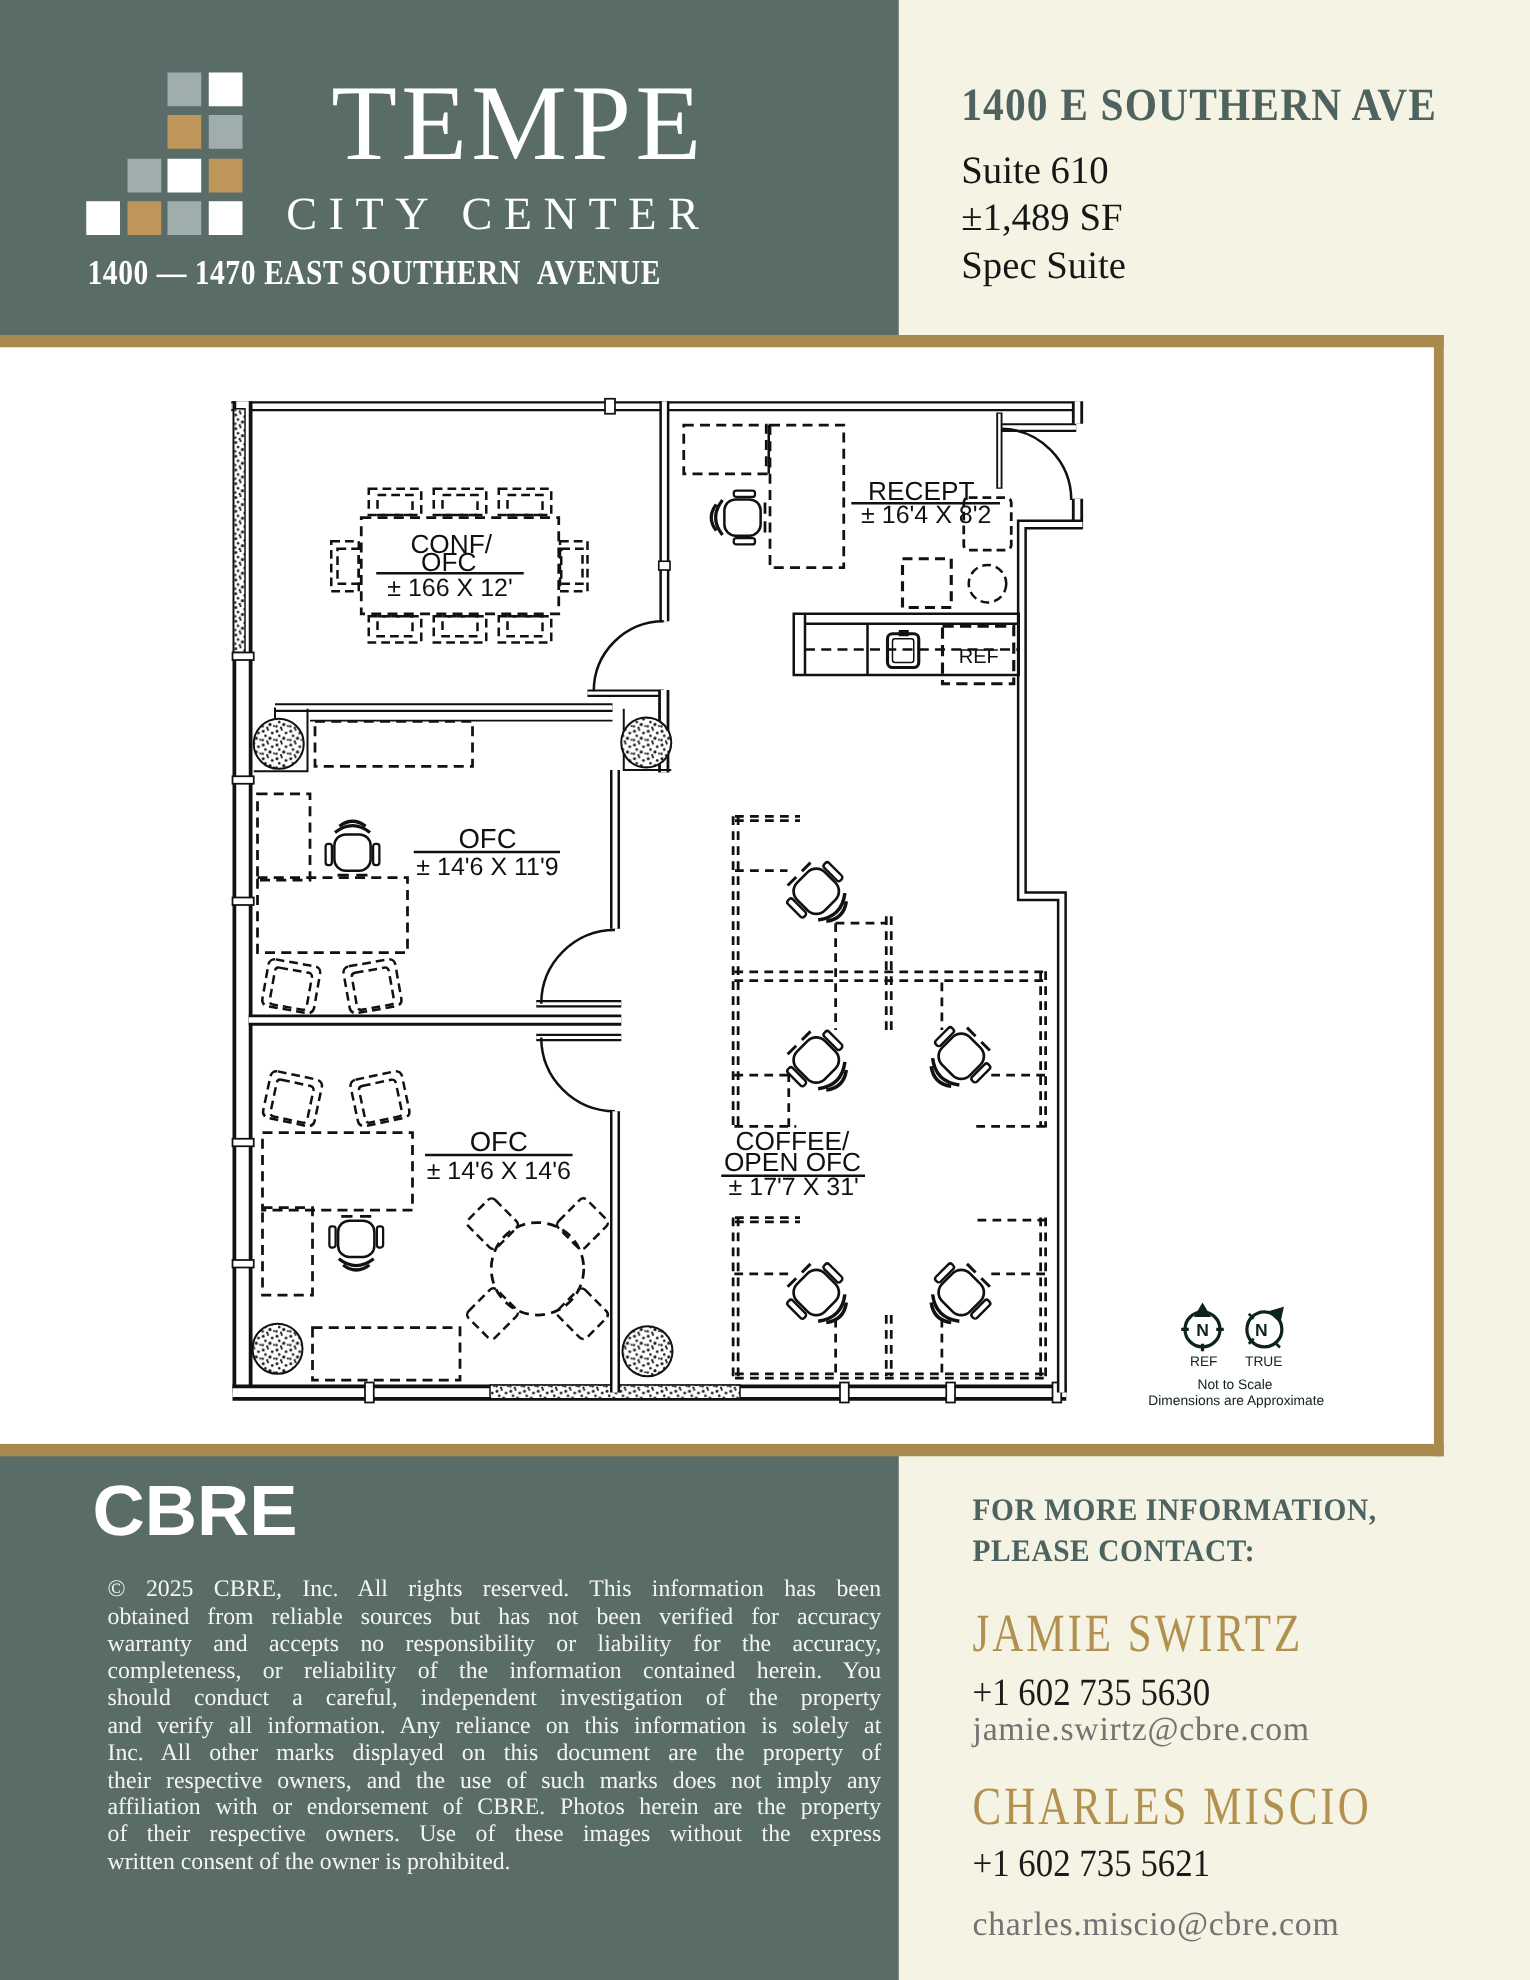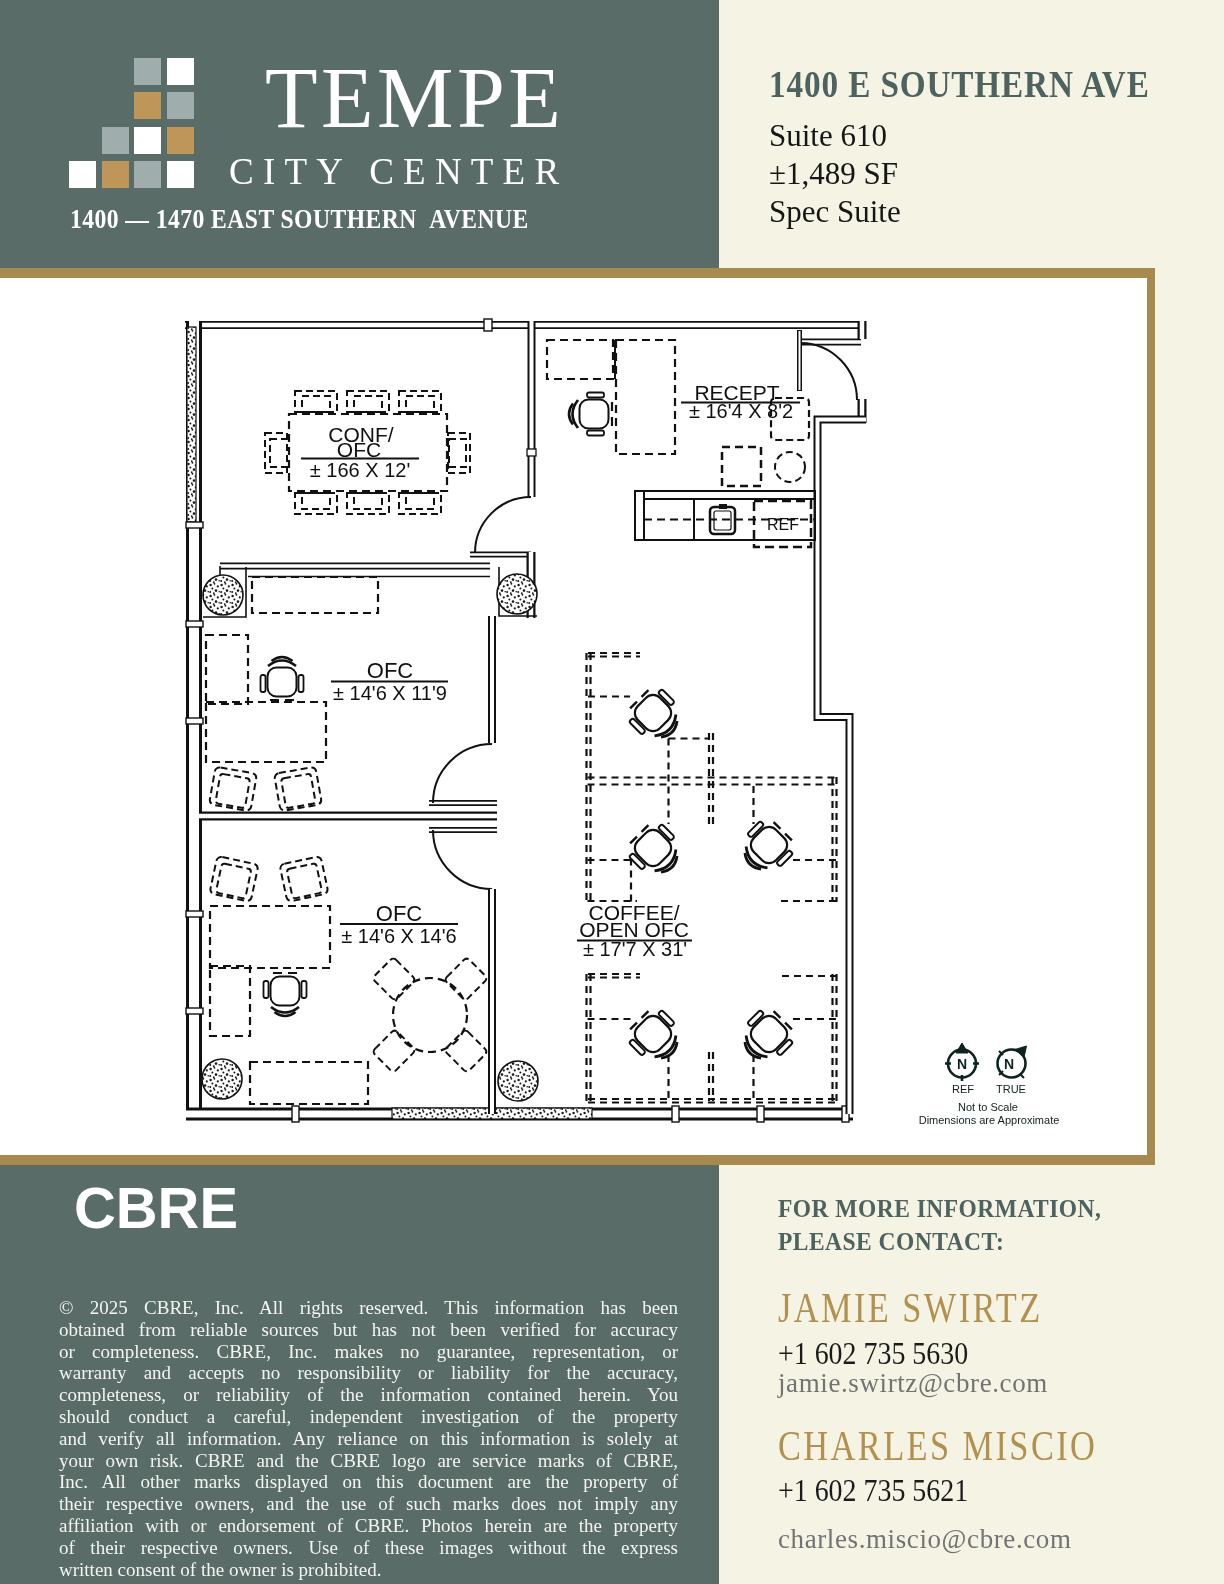--- a/index.html
+++ b/index.html
@@ -10,21 +10,21 @@
 #goldtop{left:0;top:268px;width:1155px;height:10px;background:#a8894e;}
 #goldright{left:1147px;top:268px;width:8px;height:897px;background:#a8894e;}
 #goldbot{left:0;top:1155px;width:1155px;height:10px;background:#a8894e;}
 #white{left:0;top:278px;width:1147px;height:877px;background:#ffffff;}
 .sq{position:absolute;width:27px;height:27px;}
 #tempe{left:224px;top:62px;width:320px;color:#fff;font-family:"Liberation Serif",serif;font-size:86px;line-height:72px;letter-spacing:3.5px;margin-left:41px;}
 #cc{left:229px;top:150px;color:#fff;font-family:"Liberation Serif",serif;font-size:37px;letter-spacing:9.2px;text-align:center;}
 #addr{left:70px;top:203px;color:#fff;font-family:"Liberation Serif",serif;font-weight:bold;font-size:28px;letter-spacing:0.5px;transform:scaleX(0.845);transform-origin:left top;}
 #title{left:769px;top:63px;color:#4e6260;font-family:"Liberation Serif",serif;font-weight:bold;font-size:37px;letter-spacing:1px;transform:scaleX(0.897);transform-origin:left top;}
 #suite{left:769px;top:117px;color:#161616;font-family:Liberation Serif, serif;font-size:31px;line-height:38px;}
-#disc{left:59px;top:1261px;width:619px;color:#f3f5f1;font-family:"Liberation Serif",serif;font-size:19px;line-height:21.8px;margin-top:36px;}
+#disc{left:86px;top:1261px;width:619px;color:#f3f5f1;font-family:"Liberation Serif",serif;font-size:19px;line-height:21.8px;}
 .dl{text-align:justify;text-align-last:justify;}
 #fmi{left:778px;top:1192px;color:#4e6260;font-family:"Liberation Serif",serif;font-weight:bold;font-size:25px;line-height:33px;letter-spacing:0.5px;transform:scaleX(0.94);transform-origin:left top;}
 .agent{color:#b29150;font-family:"Liberation Serif",serif;font-size:43px;letter-spacing:3px;white-space:nowrap;transform:scaleX(0.80);transform-origin:left top;}
 .tel{color:#1b1b1b;font-family:"Liberation Serif",serif;font-size:31px;white-space:nowrap;transform:scaleX(0.90);transform-origin:left top;}
 .email{color:#737373;font-family:"Liberation Serif",serif;font-size:27px;letter-spacing:0.6px;white-space:nowrap;}
 </style>
 </head>
 <body>
 
 <div class="abs" id="hdr"></div>
@@ -353,26 +353,24 @@
 </g>
 </svg>
 
 <svg class="abs" style="left:74px;top:1184px;" width="180" height="50" viewBox="0 0 180 50">
 <text x="0" y="44" font-family="Liberation Sans,sans-serif" font-weight="bold" font-size="57" fill="#ffffff" textLength="164" lengthAdjust="spacingAndGlyphs">CBRE</text>
 </svg>
 
 <div class="abs" id="disc">
     <div class="dl">© 2025 CBRE, Inc. All rights reserved. This information has been</div>
     <div class="dl">obtained from reliable sources but has not been verified for accuracy</div>
-    <div class="dl">or completeness. CBRE, Inc. makes no guarantee, representation, or</div>
     <div class="dl">warranty and accepts no responsibility or liability for the accuracy,</div>
     <div class="dl">completeness, or reliability of the information contained herein. You</div>
     <div class="dl">should conduct a careful, independent investigation of the property</div>
     <div class="dl">and verify all information. Any reliance on this information is solely at</div>
-    <div class="dl">your own risk. CBRE and the CBRE logo are service marks of CBRE,</div>
     <div class="dl">Inc. All other marks displayed on this document are the property of</div>
     <div class="dl">their respective owners, and the use of such marks does not imply any</div>
     <div class="dl">affiliation with or endorsement of CBRE. Photos herein are the property</div>
     <div class="dl">of their respective owners. Use of these images without the express</div>
     <div>written consent of the owner is prohibited.</div>
   </div>
 
 <div class="abs" id="fmi">FOR MORE INFORMATION,<br>PLEASE CONTACT:</div>
 
 <div class="abs agent" style="left:778px;top:1283px;">JAMIE SWIRTZ</div>

